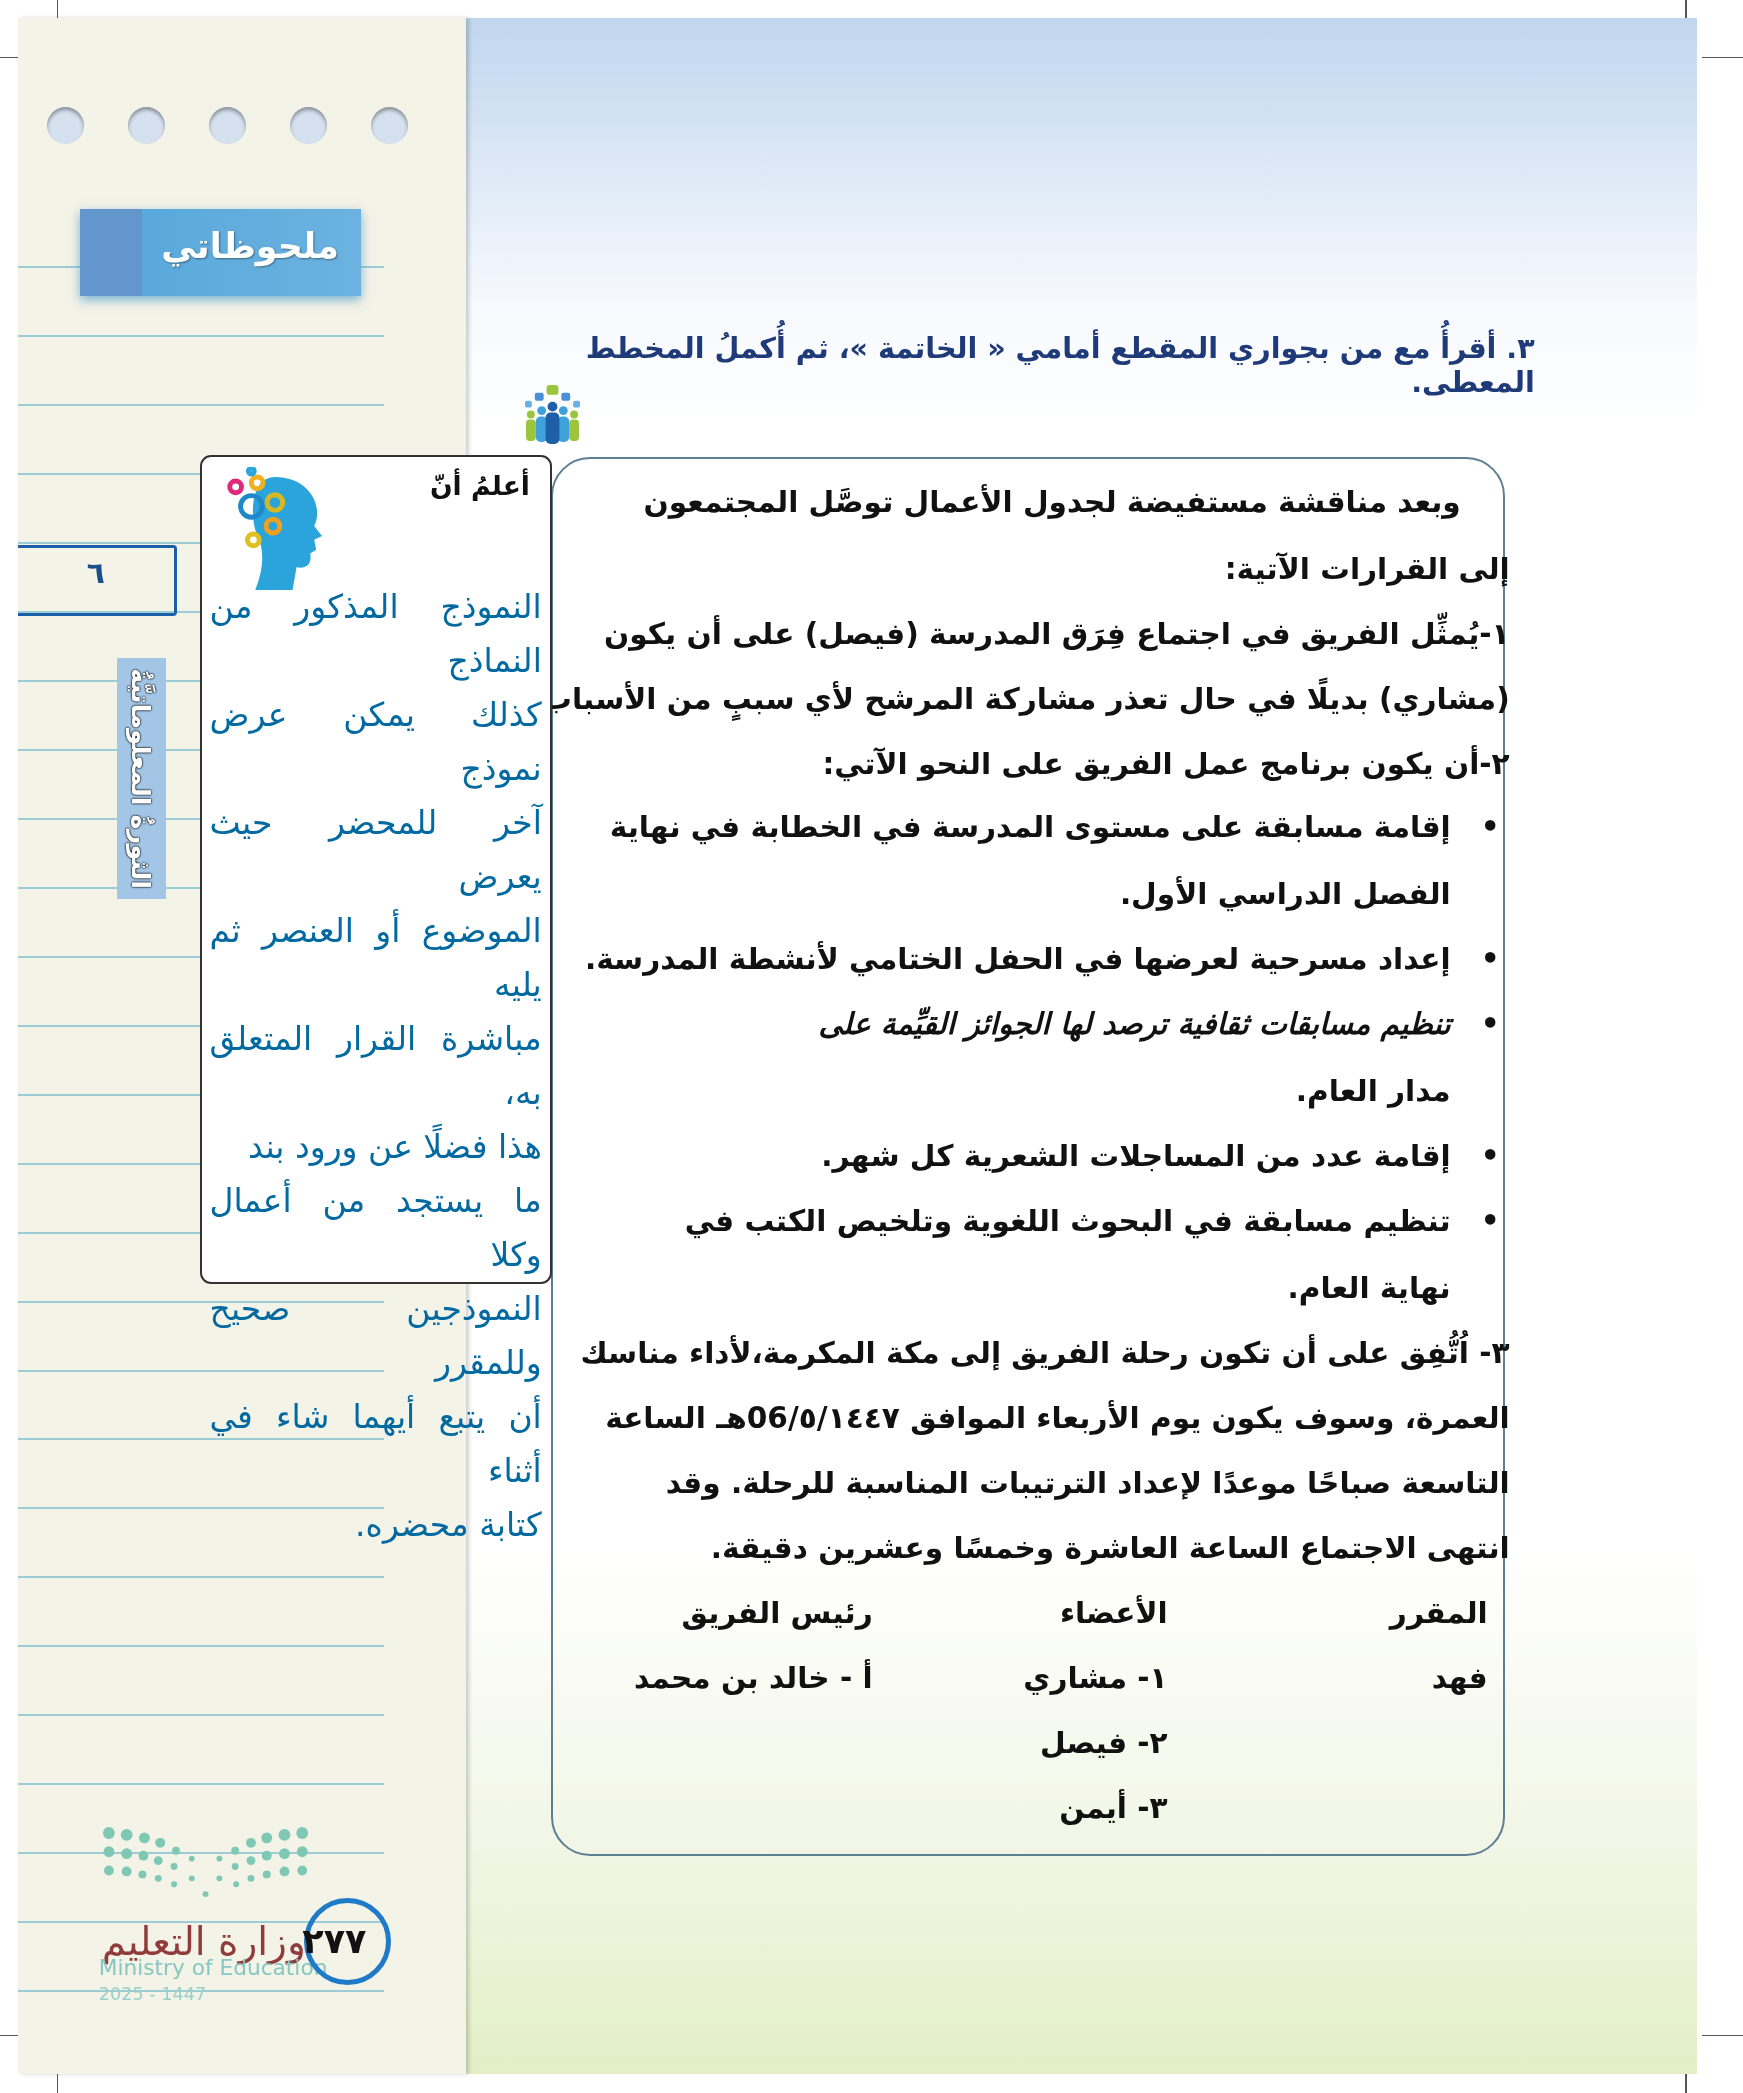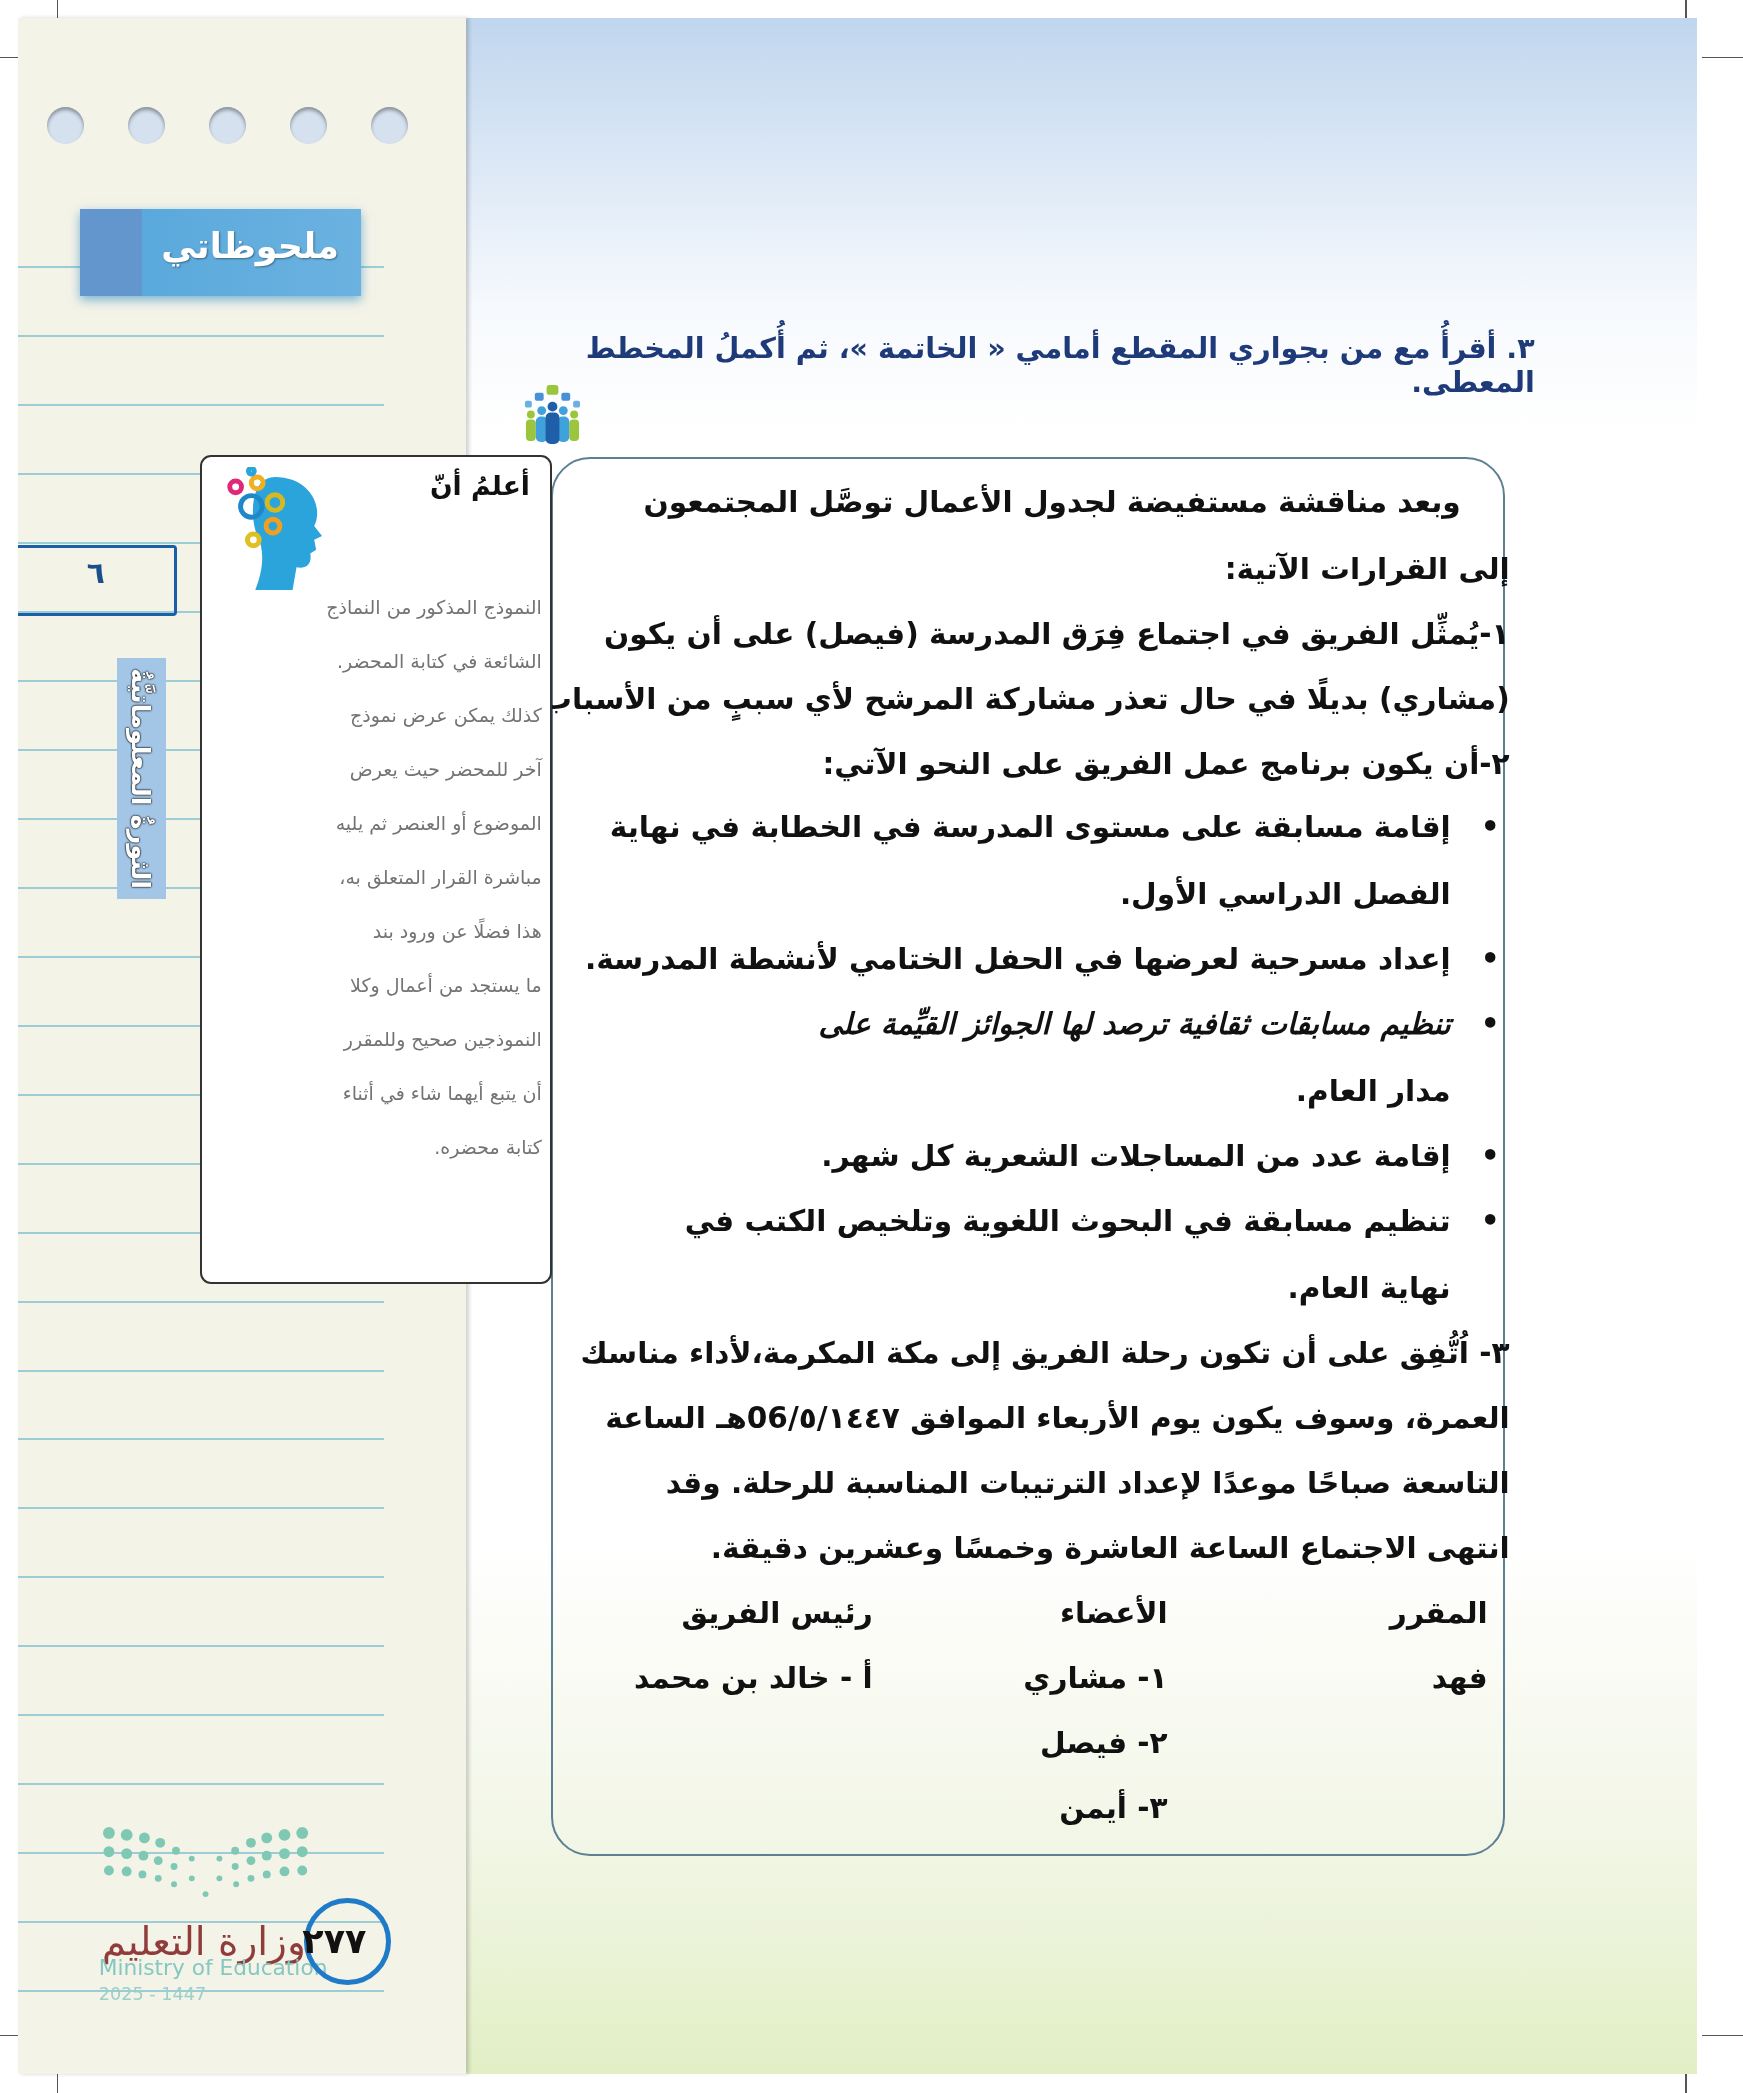--- a/index.html
+++ b/index.html
@@ -23,21 +23,21 @@
   .unit-box span { position:absolute; left:0; right:0; text-align:center; top:7.9px; color:#1a4f8a; font-weight:bold; font-size:29.6px; }
   .unit-title { position:absolute; left:99px; top:640px; width:49px; height:241px; background:#a3c6e6;
                 writing-mode:vertical-rl; text-align:center; font-weight:bold; font-size:25.6px; color:#fff;
                 text-shadow: 0 0 2px #000, 0 0 2px #000; direction:rtl; display:flex; align-items:center; justify-content:center; }
   
   .info-box { position:absolute; left:182px; top:437px; width:348px; height:825px; background:#ffffff;
               border:2px solid #333; border-radius:11px; z-index:3; }
   .info-head { position:absolute; right:19.7px; top:13.8px; font-size:26.6px; font-weight:bold; color:#111; direction:rtl; }
   .info-icon { position:absolute; left:14.8px; top:9.9px; width:108px; height:128px; }
   .info-text { position:absolute; left:7.9px; right:7.9px; top:123px; direction:rtl; text-align:justify; text-align-last:right;
-               color:#737373; font-size:19px; line-height:54px; }
+               color:#0369a1; font-size:33px; line-height:54px; }
   
   .logo-dots { position:absolute; left:85px; top:1809px; width:217px; height:79px; }
   .logo-ar { position:absolute; left:84px; top:1901px; color:#7f1d1d; font-size:39px; direction:rtl; opacity:0.85; }
   .logo-en { position:absolute; left:81px; top:1937px; color:#86c7c2; font-size:21.7px; }
   .logo-yr { position:absolute; left:81px; top:1966px; color:#9ad0c9; font-size:17.7px; }
   .page-num { position:absolute; left:286px; top:1880px; width:87px; height:87px; border:5.9px solid #1f7bc8; border-radius:50%;
               box-sizing:border-box; display:flex; align-items:center; justify-content:center; z-index:4; }
   .page-num span { font-size:35px; font-weight:bold; color:#111; margin-left:-25.6px; }
   
   .content-bg { position:absolute; left:448px; top:0; width:1231px; height:2056px;
@@ -171,21 +171,20 @@
         <circle cx="42" cy="16" r="6" stroke="#f0b020"></circle>
         <circle cx="60" cy="36" r="8" stroke="#d8b820"></circle>
         <circle cx="58" cy="60" r="7" stroke="#f0a020"></circle>
         <circle cx="38" cy="74" r="6" stroke="#e0c020"></circle>
         <circle cx="36" cy="4" r="3" stroke="#2aa4db"></circle>
       </g>
     </svg>
     <div class="info-head">أعلمُ أنّ</div>
     <div class="info-text">
       <div>النموذج  المذكور من النماذج</div>
-      <div>الشائعة في كتابة المحضر.</div>
       <div>كذلك يمكن عرض نموذج</div>
       <div>آخر للمحضر حيث يعرض</div>
       <div>الموضوع أو العنصر ثم يليه</div>
       <div>مباشرة القرار المتعلق به،</div>
       <div>هذا فضلًا عن ورود بند</div>
       <div>ما يستجد من أعمال وكلا</div>
       <div>النموذجين صحيح وللمقرر</div>
       <div>أن يتبع أيهما شاء في أثناء</div>
       <div>كتابة محضره.</div>
     </div>

